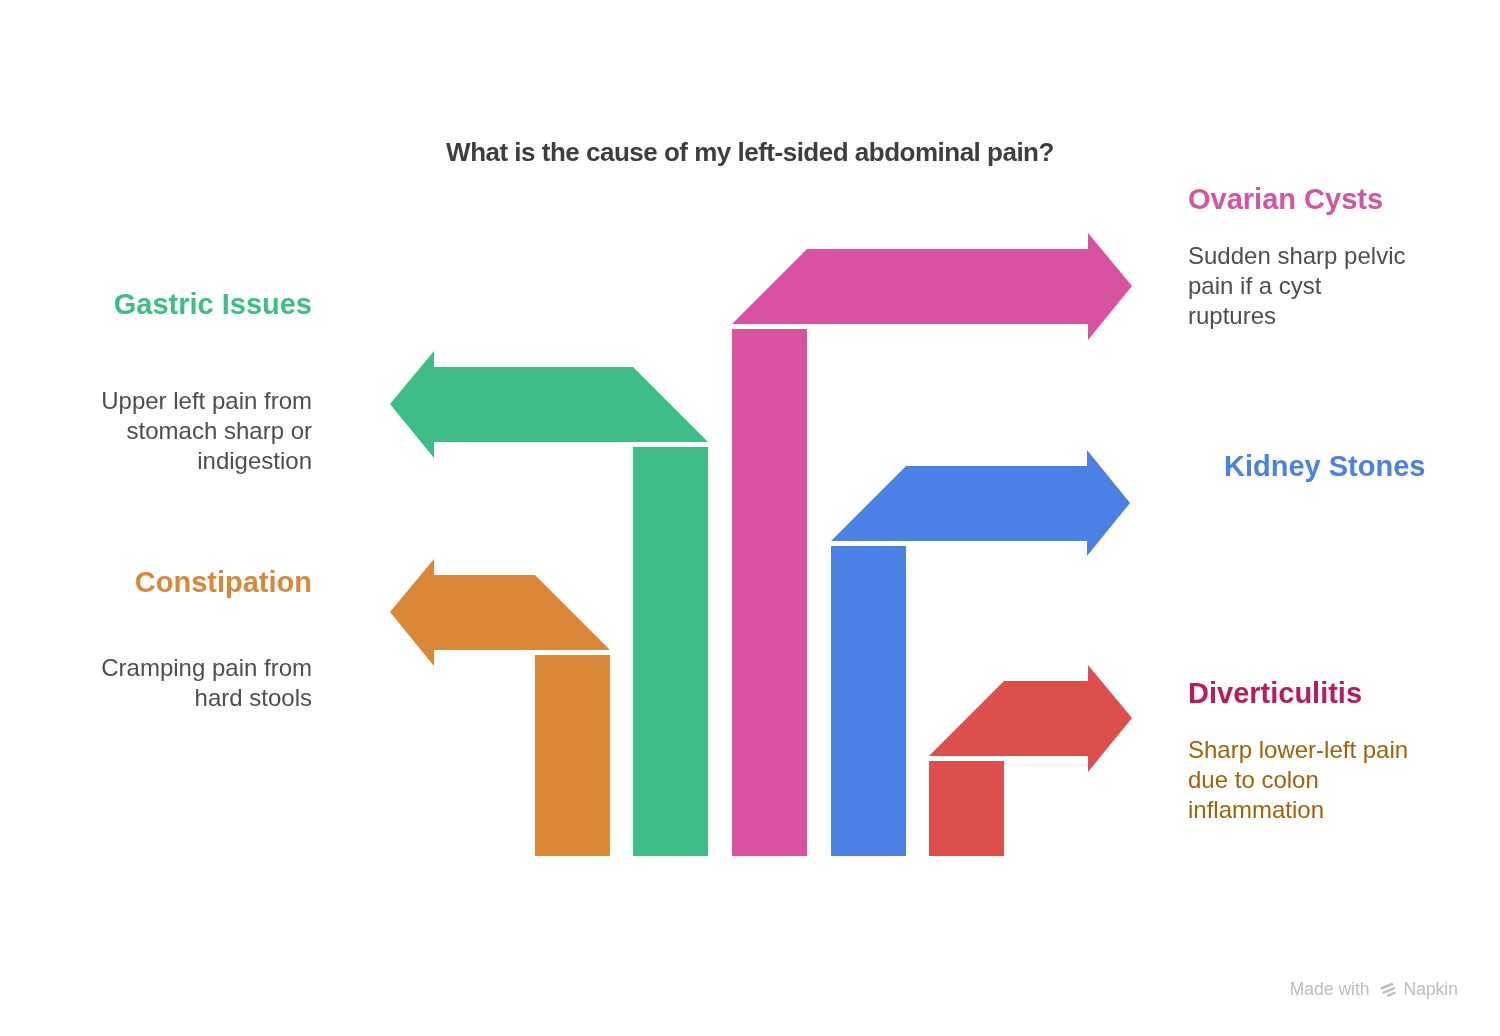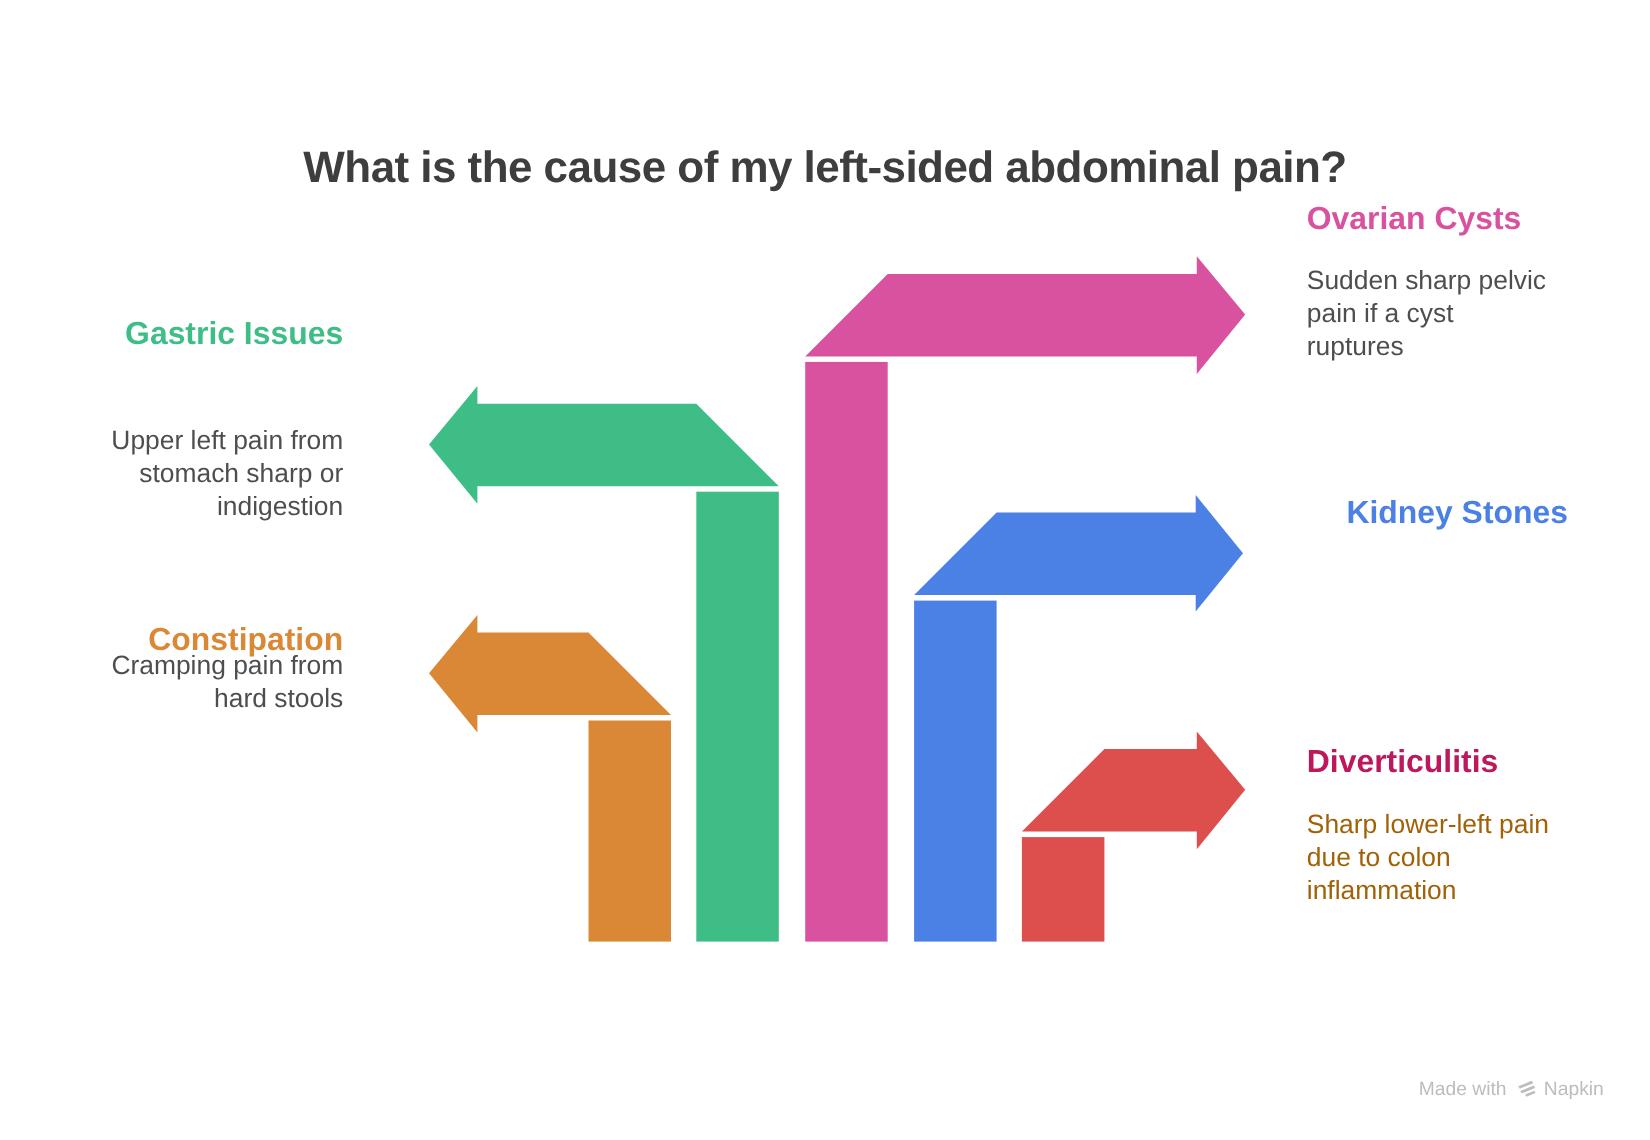--- a/index.html
+++ b/index.html
@@ -10,21 +10,21 @@
     height: 1036px;
     background: #ffffff;
     overflow: hidden;
   }
   #arrows-svg { position:absolute; left:0; top:0; }
   .page-title {
     position:absolute;
     left:0; right:0;
     top:84px;
     text-align:center;
-    font-size:40px;
+    font-size:26px;
     font-weight:700;
     letter-spacing:-0.5px;
     line-height:48px;
     margin-top:44px;
   }
   .heading {
     position:absolute;
     font-size:29px;
     font-weight:700;
     line-height:36px;
@@ -86,21 +86,21 @@
   </svg>
 
   <div class="heading left-col" style="top: 286px; color: rgb(62, 190, 134);">Gastric Issues</div>
   <div class="desc left-col" style="top: 350px; width: 260px; color: rgb(78, 78, 78); margin-top: 36px;">
     <div>Upper left pain from</div>
     <div>stomach sharp or</div>
     <div>indigestion</div>
   </div>
 
   <div class="heading left-col" style="top: 564px; color: rgb(219, 136, 54);">Constipation</div>
-  <div class="desc left-col" style="top: 591px; width: 260px; color: rgb(78, 78, 78);">
+  <div class="desc left-col" style="top: 653px; width: 260px; color: rgb(78, 78, 78);">
     <div>Cramping pain from</div>
     <div>hard stools</div>
   </div>
 
   <div class="heading right-col" style="top: 181px; color: rgb(217, 82, 159);">Ovarian Cysts</div>
   <div class="desc right-col" style="top: 241px; width: 260px; color: rgb(78, 78, 78);">
     <div>Sudden sharp pelvic</div>
     <div>pain if a cyst</div>
     <div>ruptures</div>
   </div>

